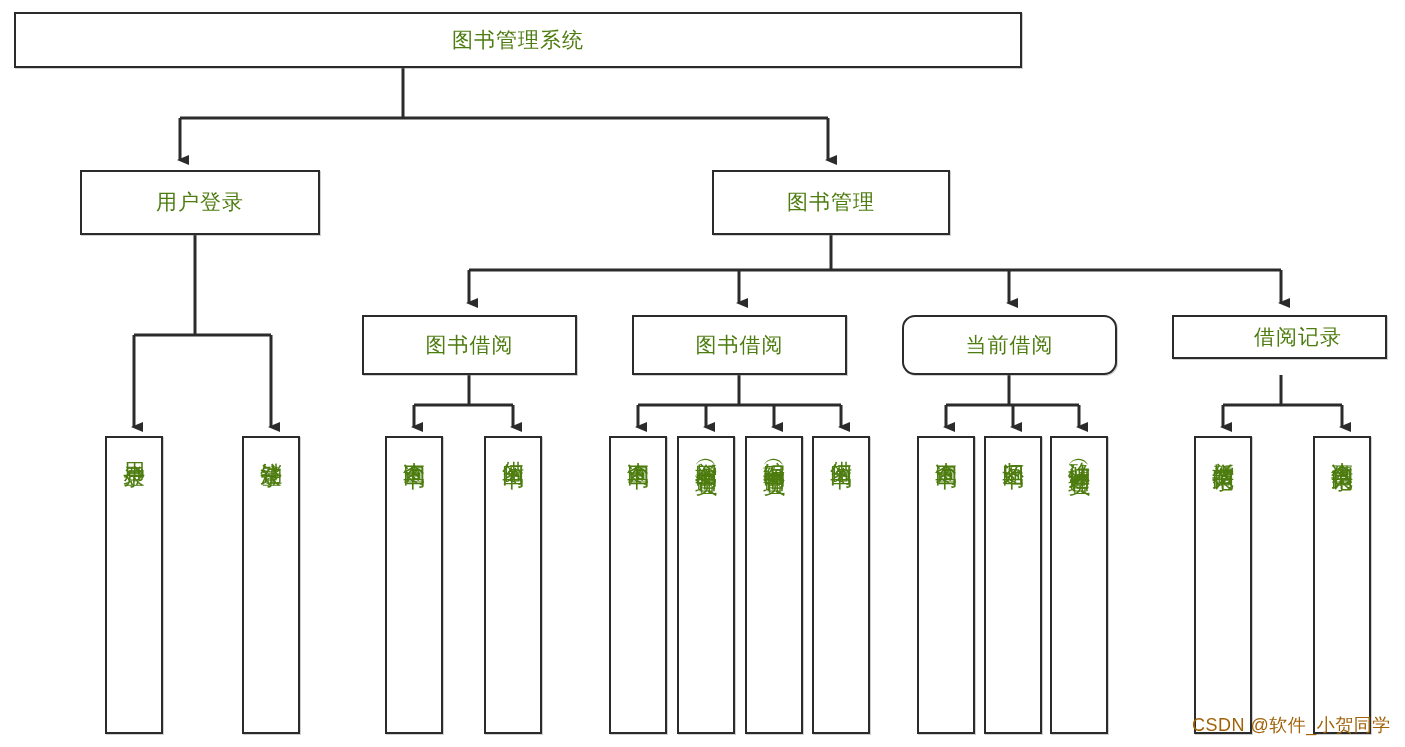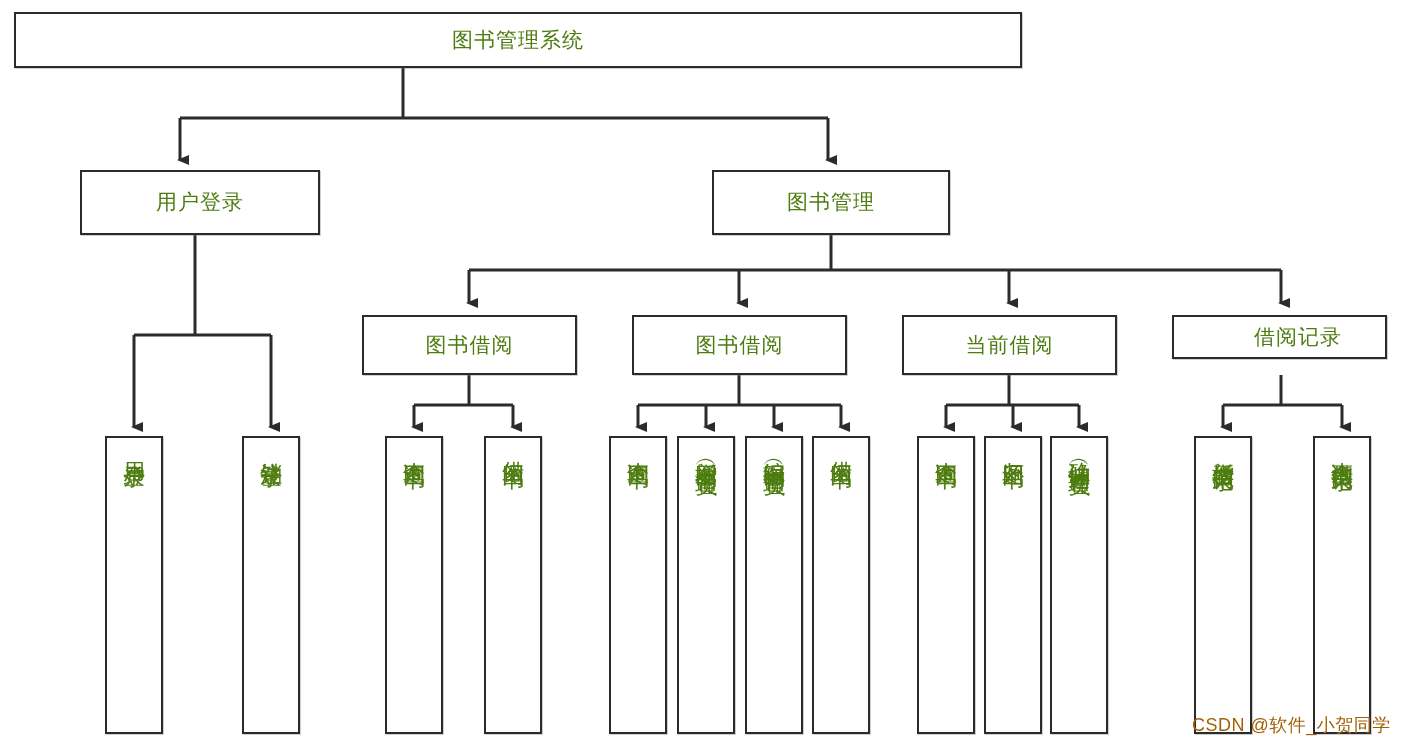--- a/index.html
+++ b/index.html
@@ -117,21 +117,21 @@
   <div class="node-box" style="left:712px;top:170px;width:238px;height:65px;">
     <span class="node-label">图书管理</span>
   </div>
 
   <div class="node-box" style="left:362px;top:315px;width:215px;height:60px;">
     <span class="node-label">图书借阅</span>
   </div>
   <div class="node-box" style="left:632px;top:315px;width:215px;height:60px;">
     <span class="node-label">图书借阅</span>
   </div>
-  <div class="node-box" style="left:902px;top:315px;width:215px;height:60px;">
+  <div class="node-box" style="left:902px;top:315px;width:215px;height:60px;border-radius:13px;">
     <span class="node-label">当前借阅</span>
   </div>
   <div class="node-box" style="left:1172px;top:315px;width:215px;height:44px;padding-left:37px;">
     <span class="node-label">借阅记录</span>
   </div>
 
   <div class="node-box leaf" style="left:105px;top:436px;width:58px;height:298px;">
     <span class="node-label">用户登录</span>
   </div>
   <div class="node-box leaf" style="left:242px;top:436px;width:58px;height:298px;">

